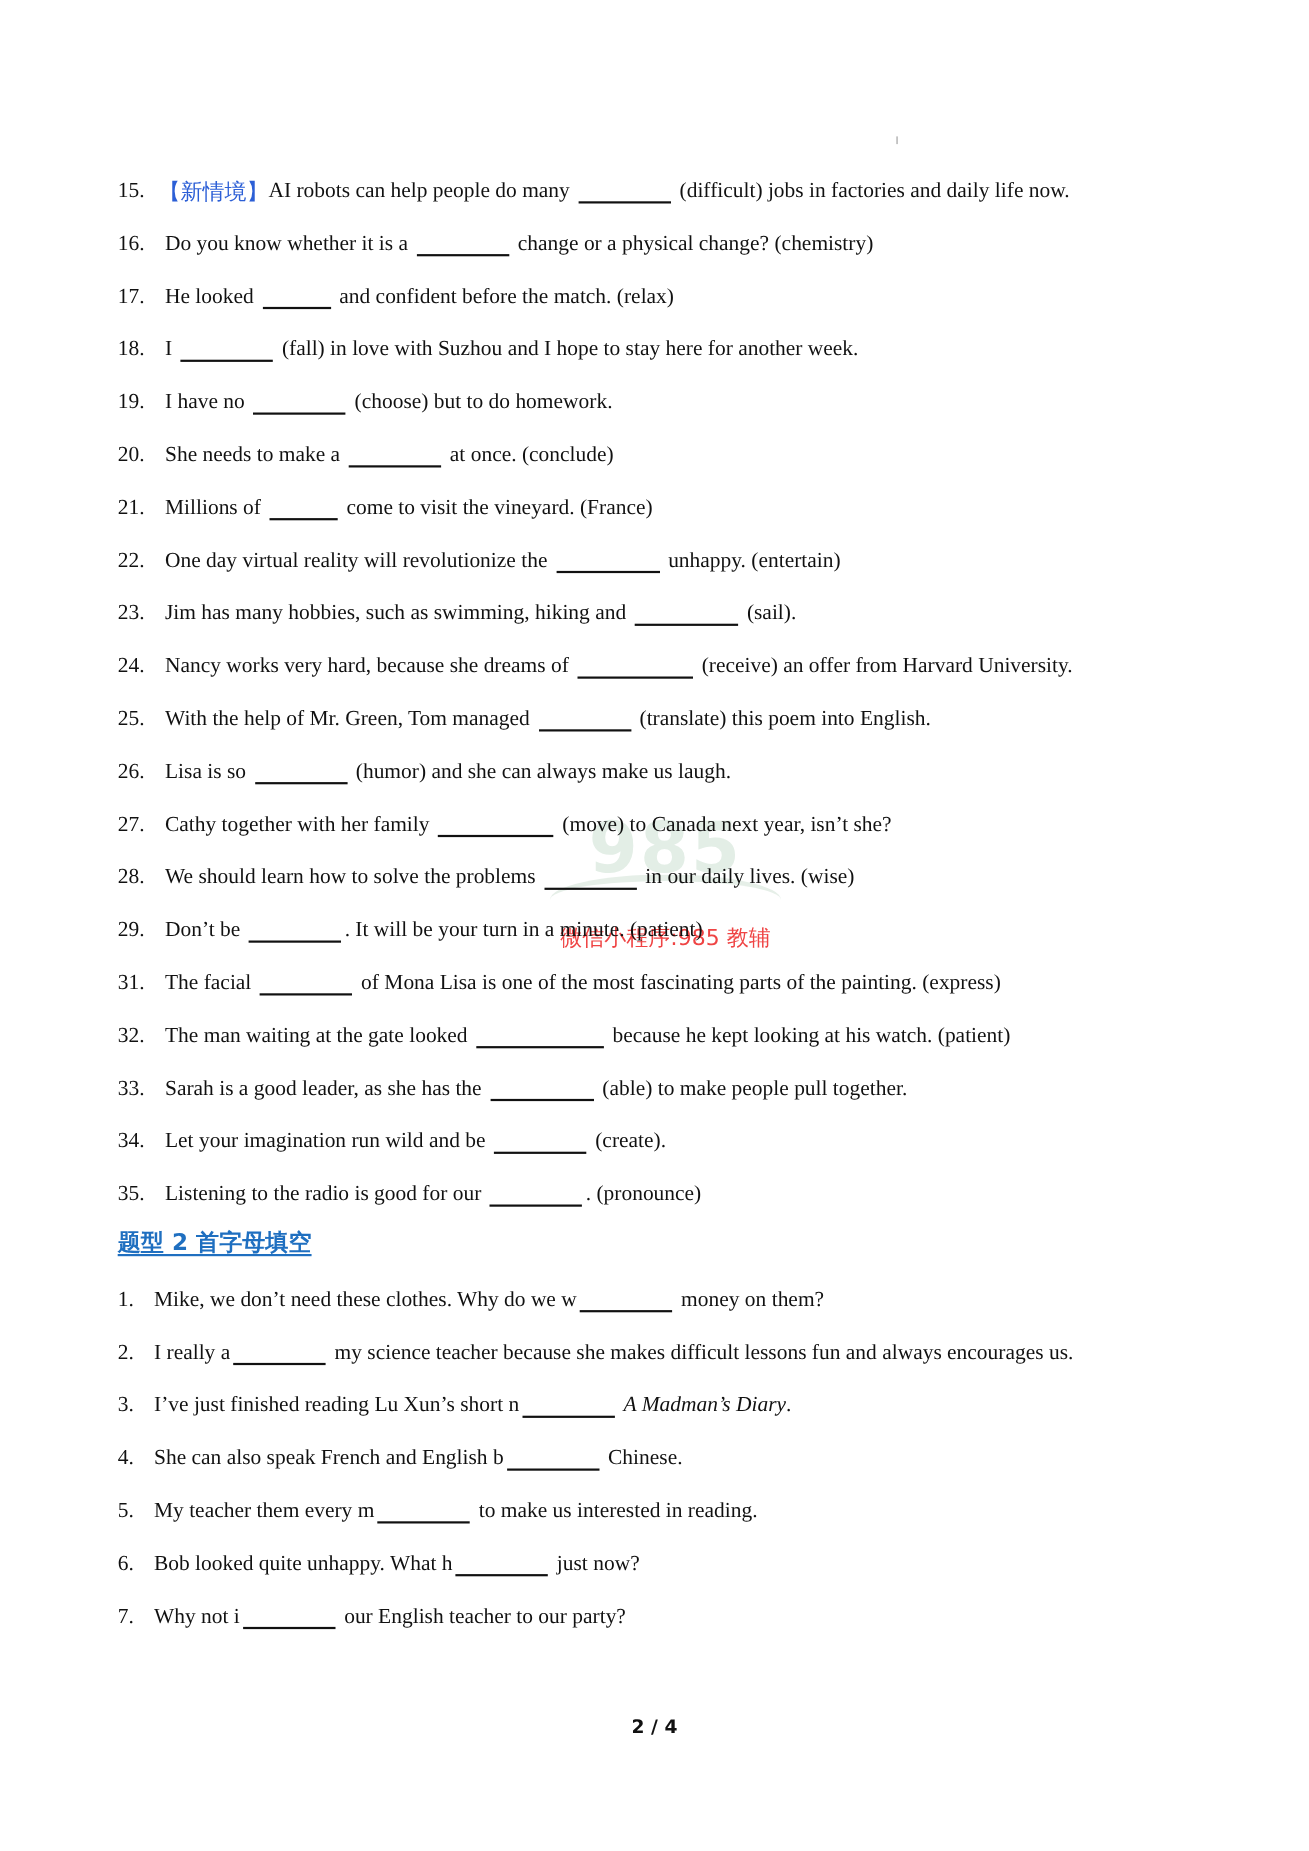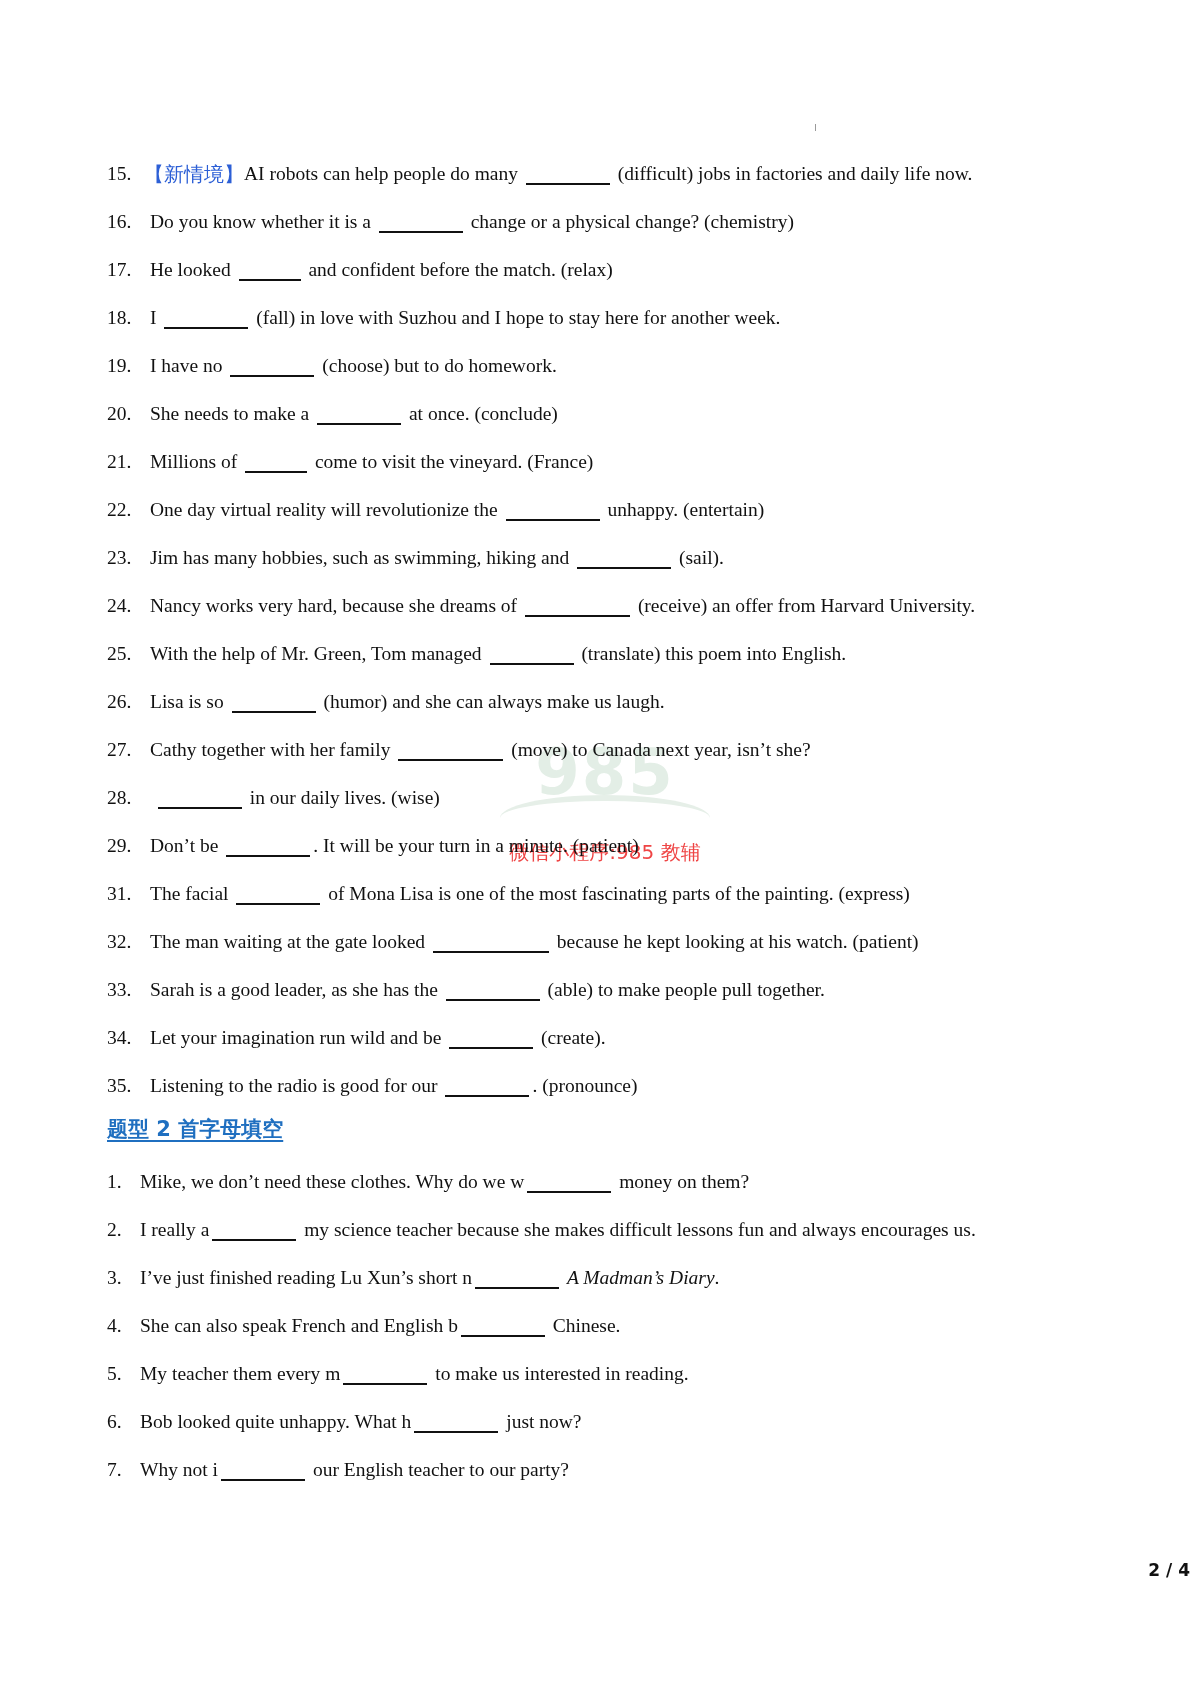--- a/index.html
+++ b/index.html
@@ -22,21 +22,21 @@
     display: inline-block; border-bottom: 2px solid #111; height: 24px; vertical-align: baseline;
     margin: 0 3px; position: relative; top: -2px;
   }
   .w6 { width: 62px; } .w8 { width: 84px; } .w9 { width: 94px; } .w10 { width: 105px; } .w11 { width: 116px; }
   .section {
     height: 48px; line-height: 38px; font-family: "DejaVu Sans", sans-serif; font-weight: bold;
     color: #1f6fc0; font-size: 21px; text-decoration: underline; text-underline-offset: 4px;
   }
   .ital { font-style: italic; }
   .footer {
-    position: absolute; left: 0; width: 1190px; top: 1560px; text-align: right;
+    position: absolute; left: 0; width: 1190px; top: 1560px; text-align: center;
     font-family: "DejaVu Sans", sans-serif; font-weight: bold; font-size: 17px; color: #111;
   }
   .watermark {
     position: absolute; left: 490px; top: 690px; width: 230px; height: 140px; pointer-events: none;
     color: #dfe9e2; text-align: center; font-family: "DejaVu Sans", sans-serif; margin-top: 47px;
   }
   .wm-num { font-size: 64px; font-weight: bold; line-height: 70px; color: #e3eee6; letter-spacing: 2px; }
   .wm-book { position: absolute; left: 10px; top: 58px; width: 210px; height: 40px; border-top: 6px solid #e6efe8; border-radius: 50% 50% 0 0; }
   .wm-text { position: absolute; left: 0; top: 102px; width: 230px; font-size: 20px; color: #ef4444; }
 </style>
@@ -115,21 +115,21 @@
       <span>Lisa is so</span>&nbsp;<span class="blank w8"></span>&nbsp;<span>(humor) and she can always make us laugh.</span>
     </div>
 
     <div class="item">
       <span class="num">27.</span>
       <span>Cathy together with her family</span>&nbsp;<span class="blank w10"></span>&nbsp;<span>(move) to Canada next year, isn’t she?</span>
     </div>
 
     <div class="item">
       <span class="num">28.</span>
-      &nbsp;<span class="blank w8"></span>&nbsp;<span>in our daily lives. (wise)</span>
+      <span>We should learn how to solve the problems</span>&nbsp;<span class="blank w8"></span>&nbsp;<span>in our daily lives. (wise)</span>
     </div>
 
     <div class="item">
       <span class="num">29.</span>
       <span>Don’t be</span>&nbsp;<span class="blank w8"></span><span>. It will be your turn in a minute. (patient)</span>
     </div>
 
 
     <div class="item">
       <span class="num">31.</span>

